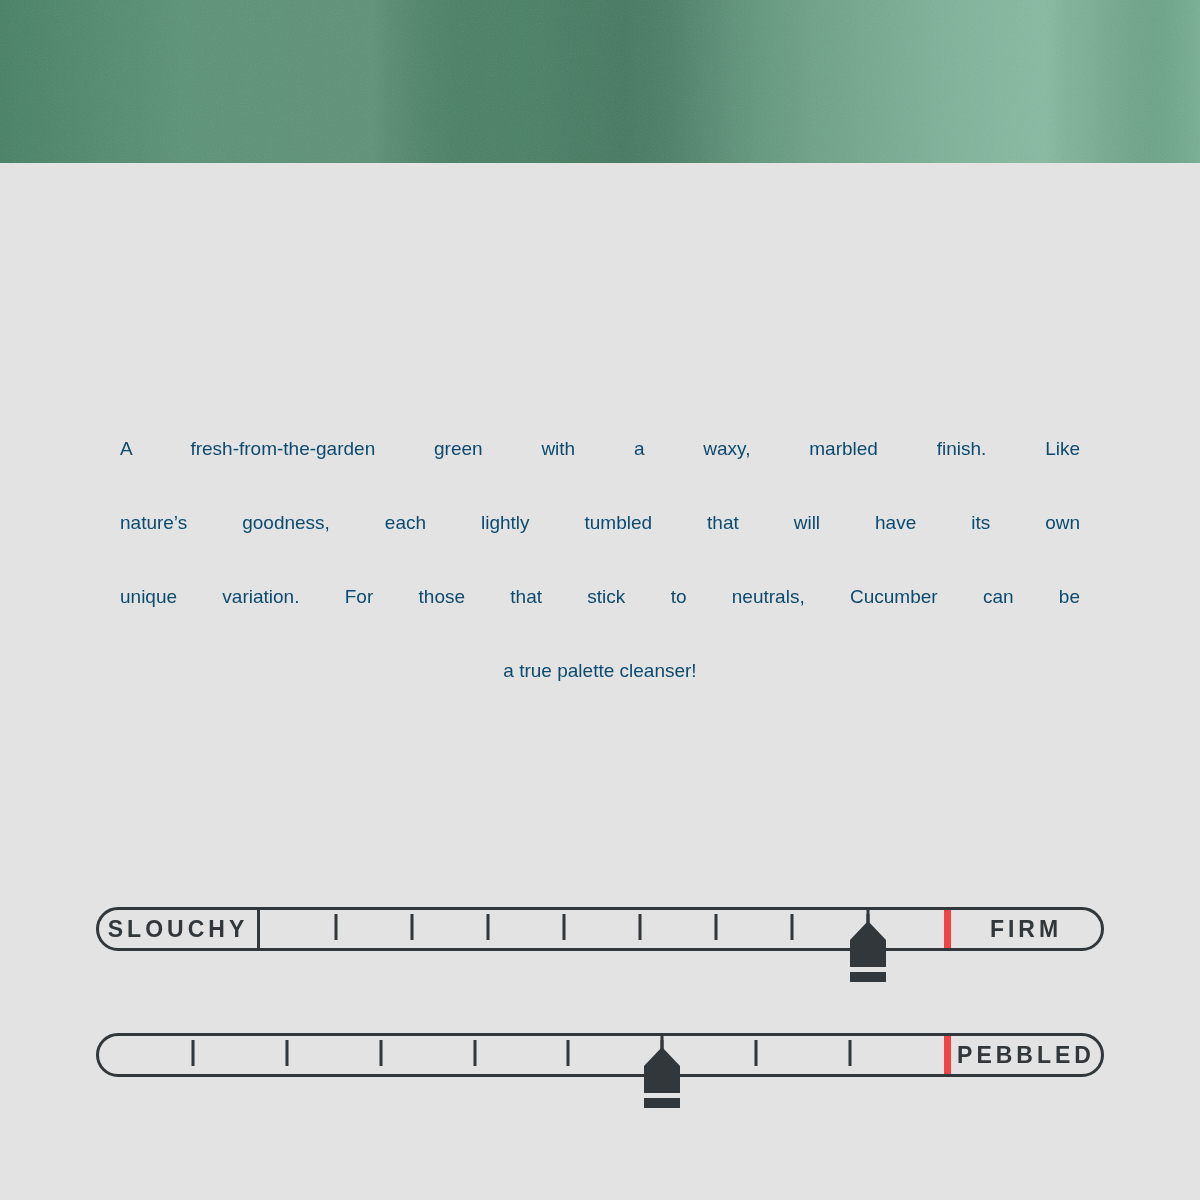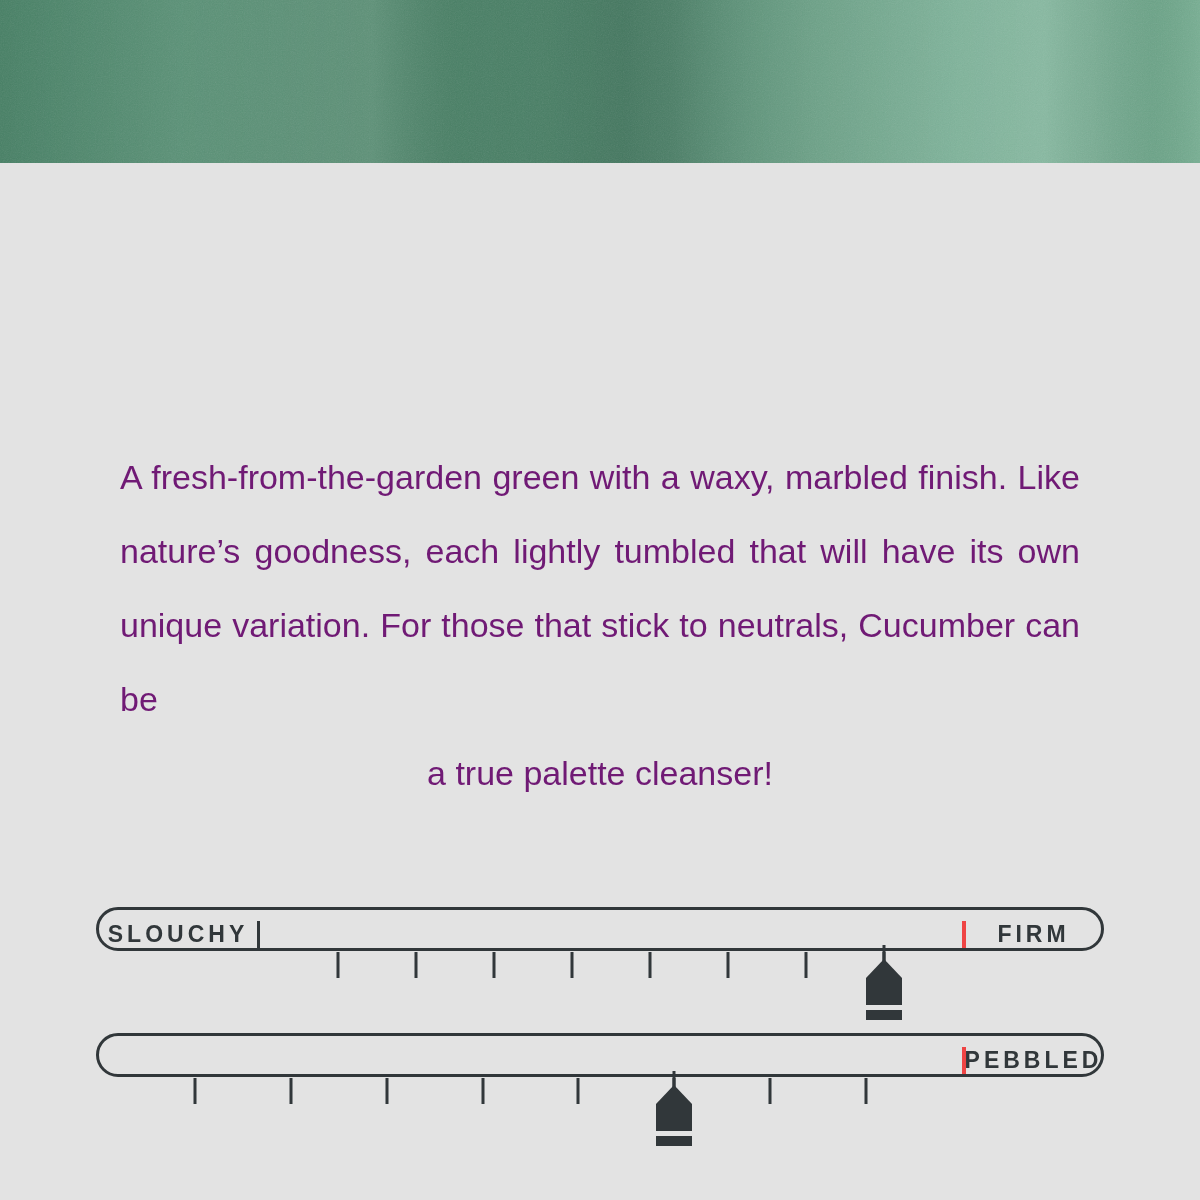--- a/index.html
+++ b/index.html
@@ -33,58 +33,57 @@
     margin-right:-11px;
     color:#31363a;
     transform:scaleX(0.72);
     transform-origin:center;
     white-space:nowrap;
     line-height:1;
   }
 
   
   .desc{
-    position:absolute;top:440px;left:120px;width:960px;
-    font-size:34px;
+    position:absolute;top:412px;left:120px;width:960px;
+    font-size:19px;
     line-height:74px;
-    color:#701a75;
+    color:#0c4a6e;
     font-weight:400;
   }
   .desc .line{
     text-align:justify;
     text-align-last:justify;
   }
   .desc .line.last{
     text-align:right;
     text-align-last:center;
   }
 
   
   .scale{
     position:absolute;left:96px;width:1008px;height:44px;
     border:3px solid #31373a;
     border-radius:22px;
     box-sizing:border-box;
     display:flex;
     background:transparent;
-    align-items:flex-end;
   }
   .scale.first{top:907px;}
   .scale.second{top:1033px;}
   .scale .end{
     display:flex;align-items:center;justify-content:center;
     font-weight:700;
     font-size:23px;
     letter-spacing:4px;
     color:#31373a;
     box-sizing:border-box;
     white-space:nowrap;
   }
   .scale .end.left{width:161px;border-right:3px solid #31373a;}
-  .scale .end.right{width:139px;border-left:4px solid #ef4444;}
+  .scale .end.right{width:157px;border-left:7px solid #ef4444;}
   .scale .mid{flex:1;position:relative;}
   .tick{
     position:absolute;top:4px;width:3px;height:26px;
     background:#31373a;
     transform:translateX(-50%);
   }
   .marker{
     position:absolute;top:-3px;width:40px;height:78px;
     transform:translateX(-50%);
     pointer-events:none;

